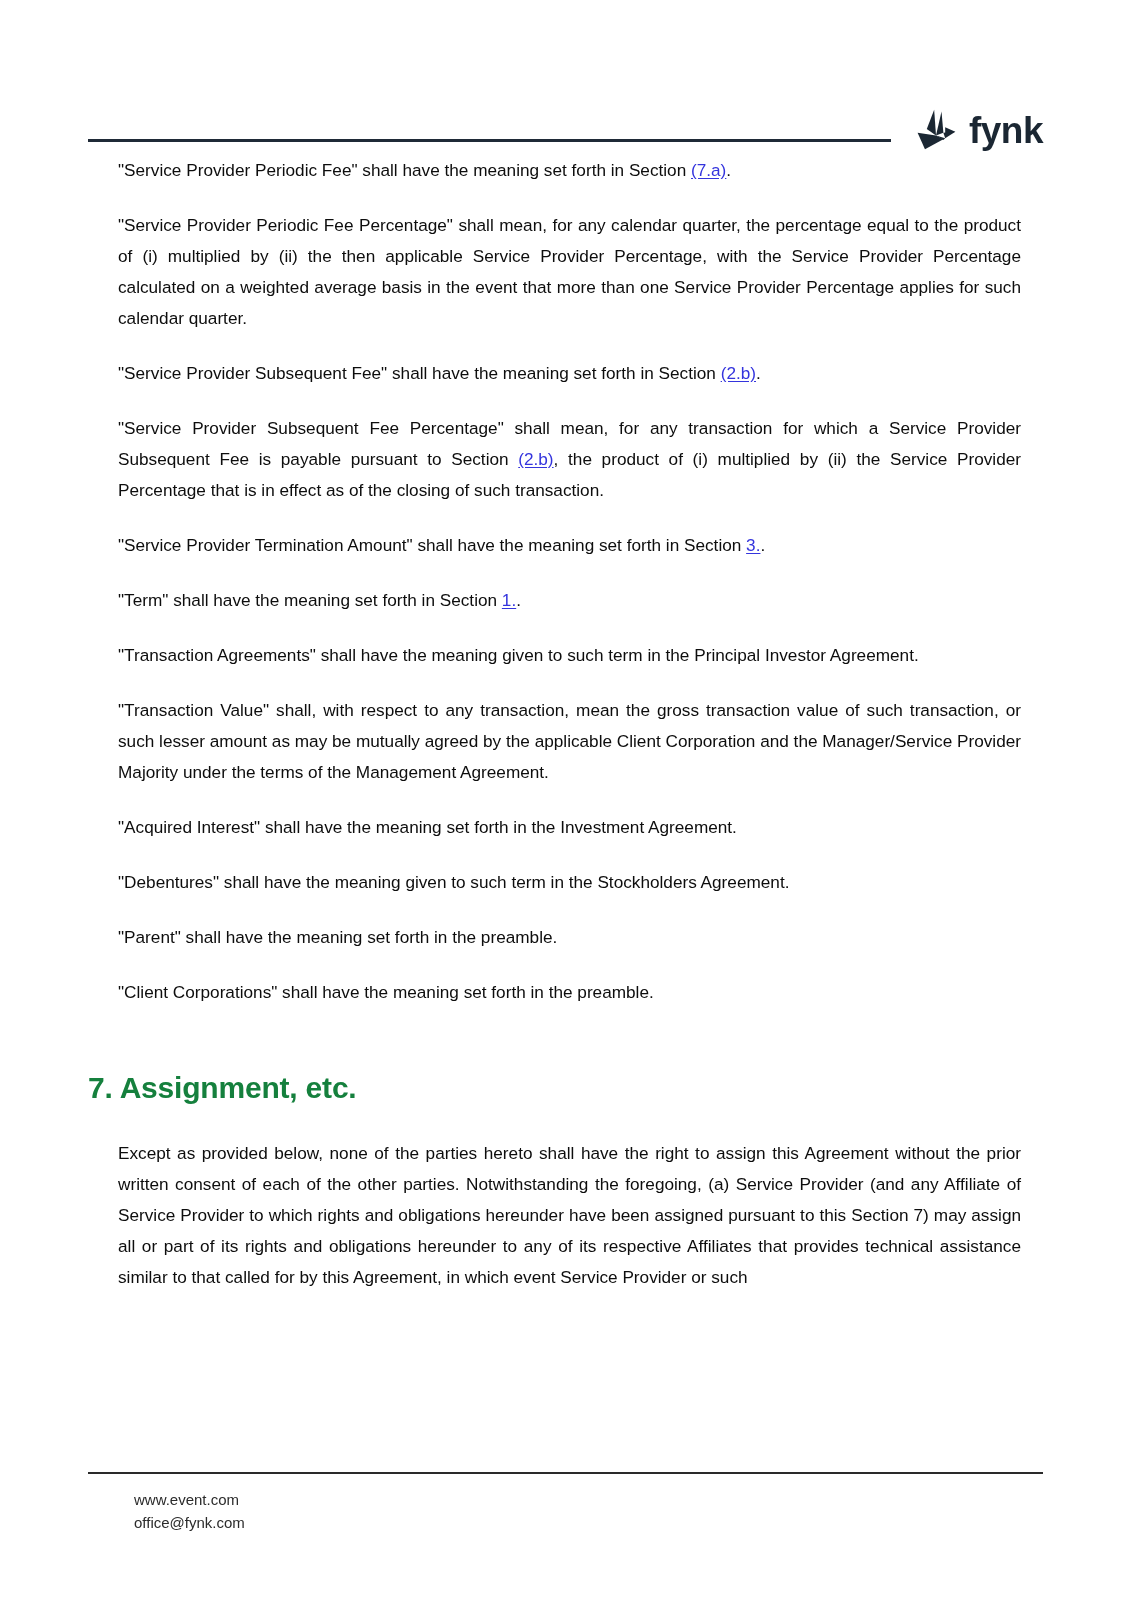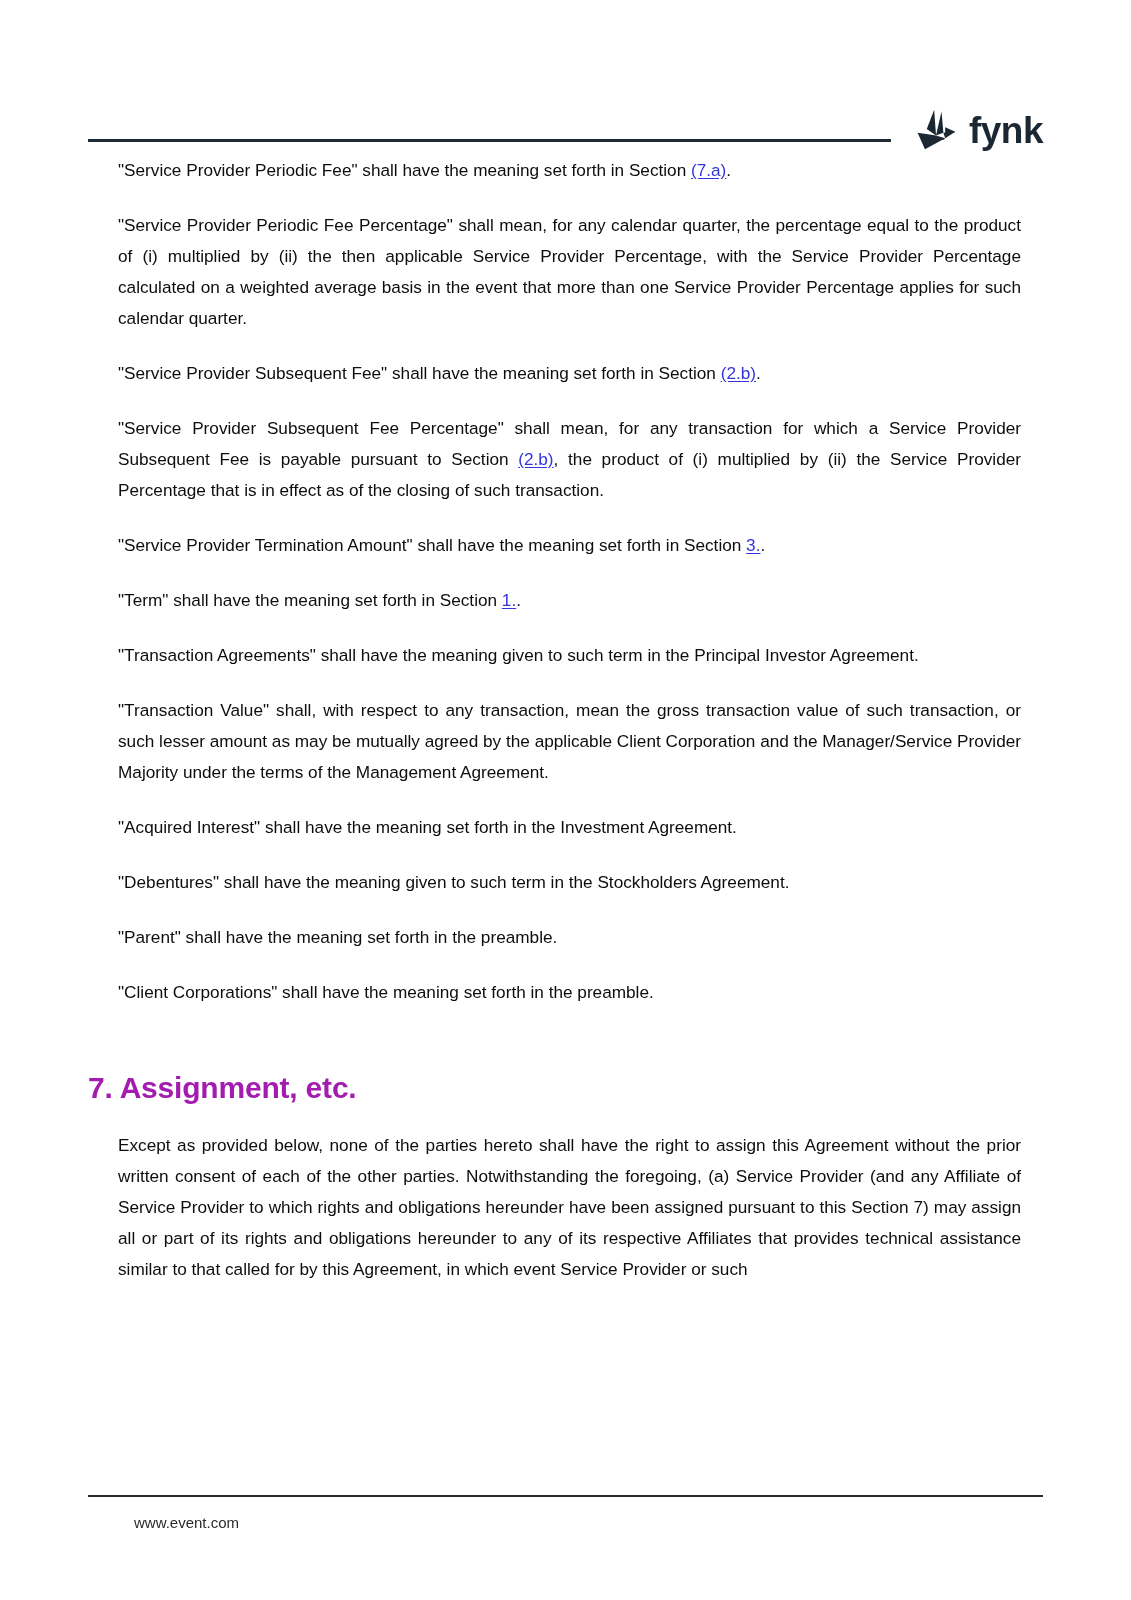--- a/index.html
+++ b/index.html
@@ -80,26 +80,26 @@
     margin-bottom: 18px;
   }
 
   a.xref {
     color: #3434dd;
     text-decoration: underline;
     text-underline-offset: 2px;
   }
 
   h2.section-heading {
-    margin: 62px 0 24px 0;
+    margin: 62px 0 32px 0;
     padding: 0;
     font-size: 30px;
     font-weight: bold;
     line-height: 1.2;
-    color: #a21caf;
+    color: #15803d;
     letter-spacing: -0.2px;
   }
 
   
   .page-footer {
     position: absolute;
     left: 88px;
     right: 88px;
     bottom: 66px;
   }
@@ -159,16 +159,17 @@
     <h2 class="section-heading">7. Assignment, etc.</h2>
     <div>
         <p class="para last-block"><span>Except as provided below, none of the parties hereto shall have the right to assign this Agreement without the prior written consent of each of the other parties. Notwithstanding the foregoing, (a) Service Provider (and any Affiliate of Service Provider to which rights and obligations hereunder have been assigned pursuant to this Section 7) may assign all or part of its rights and obligations hereunder to any of its respective Affiliates that provides technical assistance similar to that called for by this Agreement, in which event Service Provider or such</span></p>
       </div>
   </div>
 
   <div class="page-footer">
     <div class="footer-rule"></div>
     <div class="footer-lines">
         <span class="footer-line">www.event.com</span>
+        <span class="footer-line">office@fynk.com</span>
       </div>
   </div>
 
 </div>
 
 </body></html>

